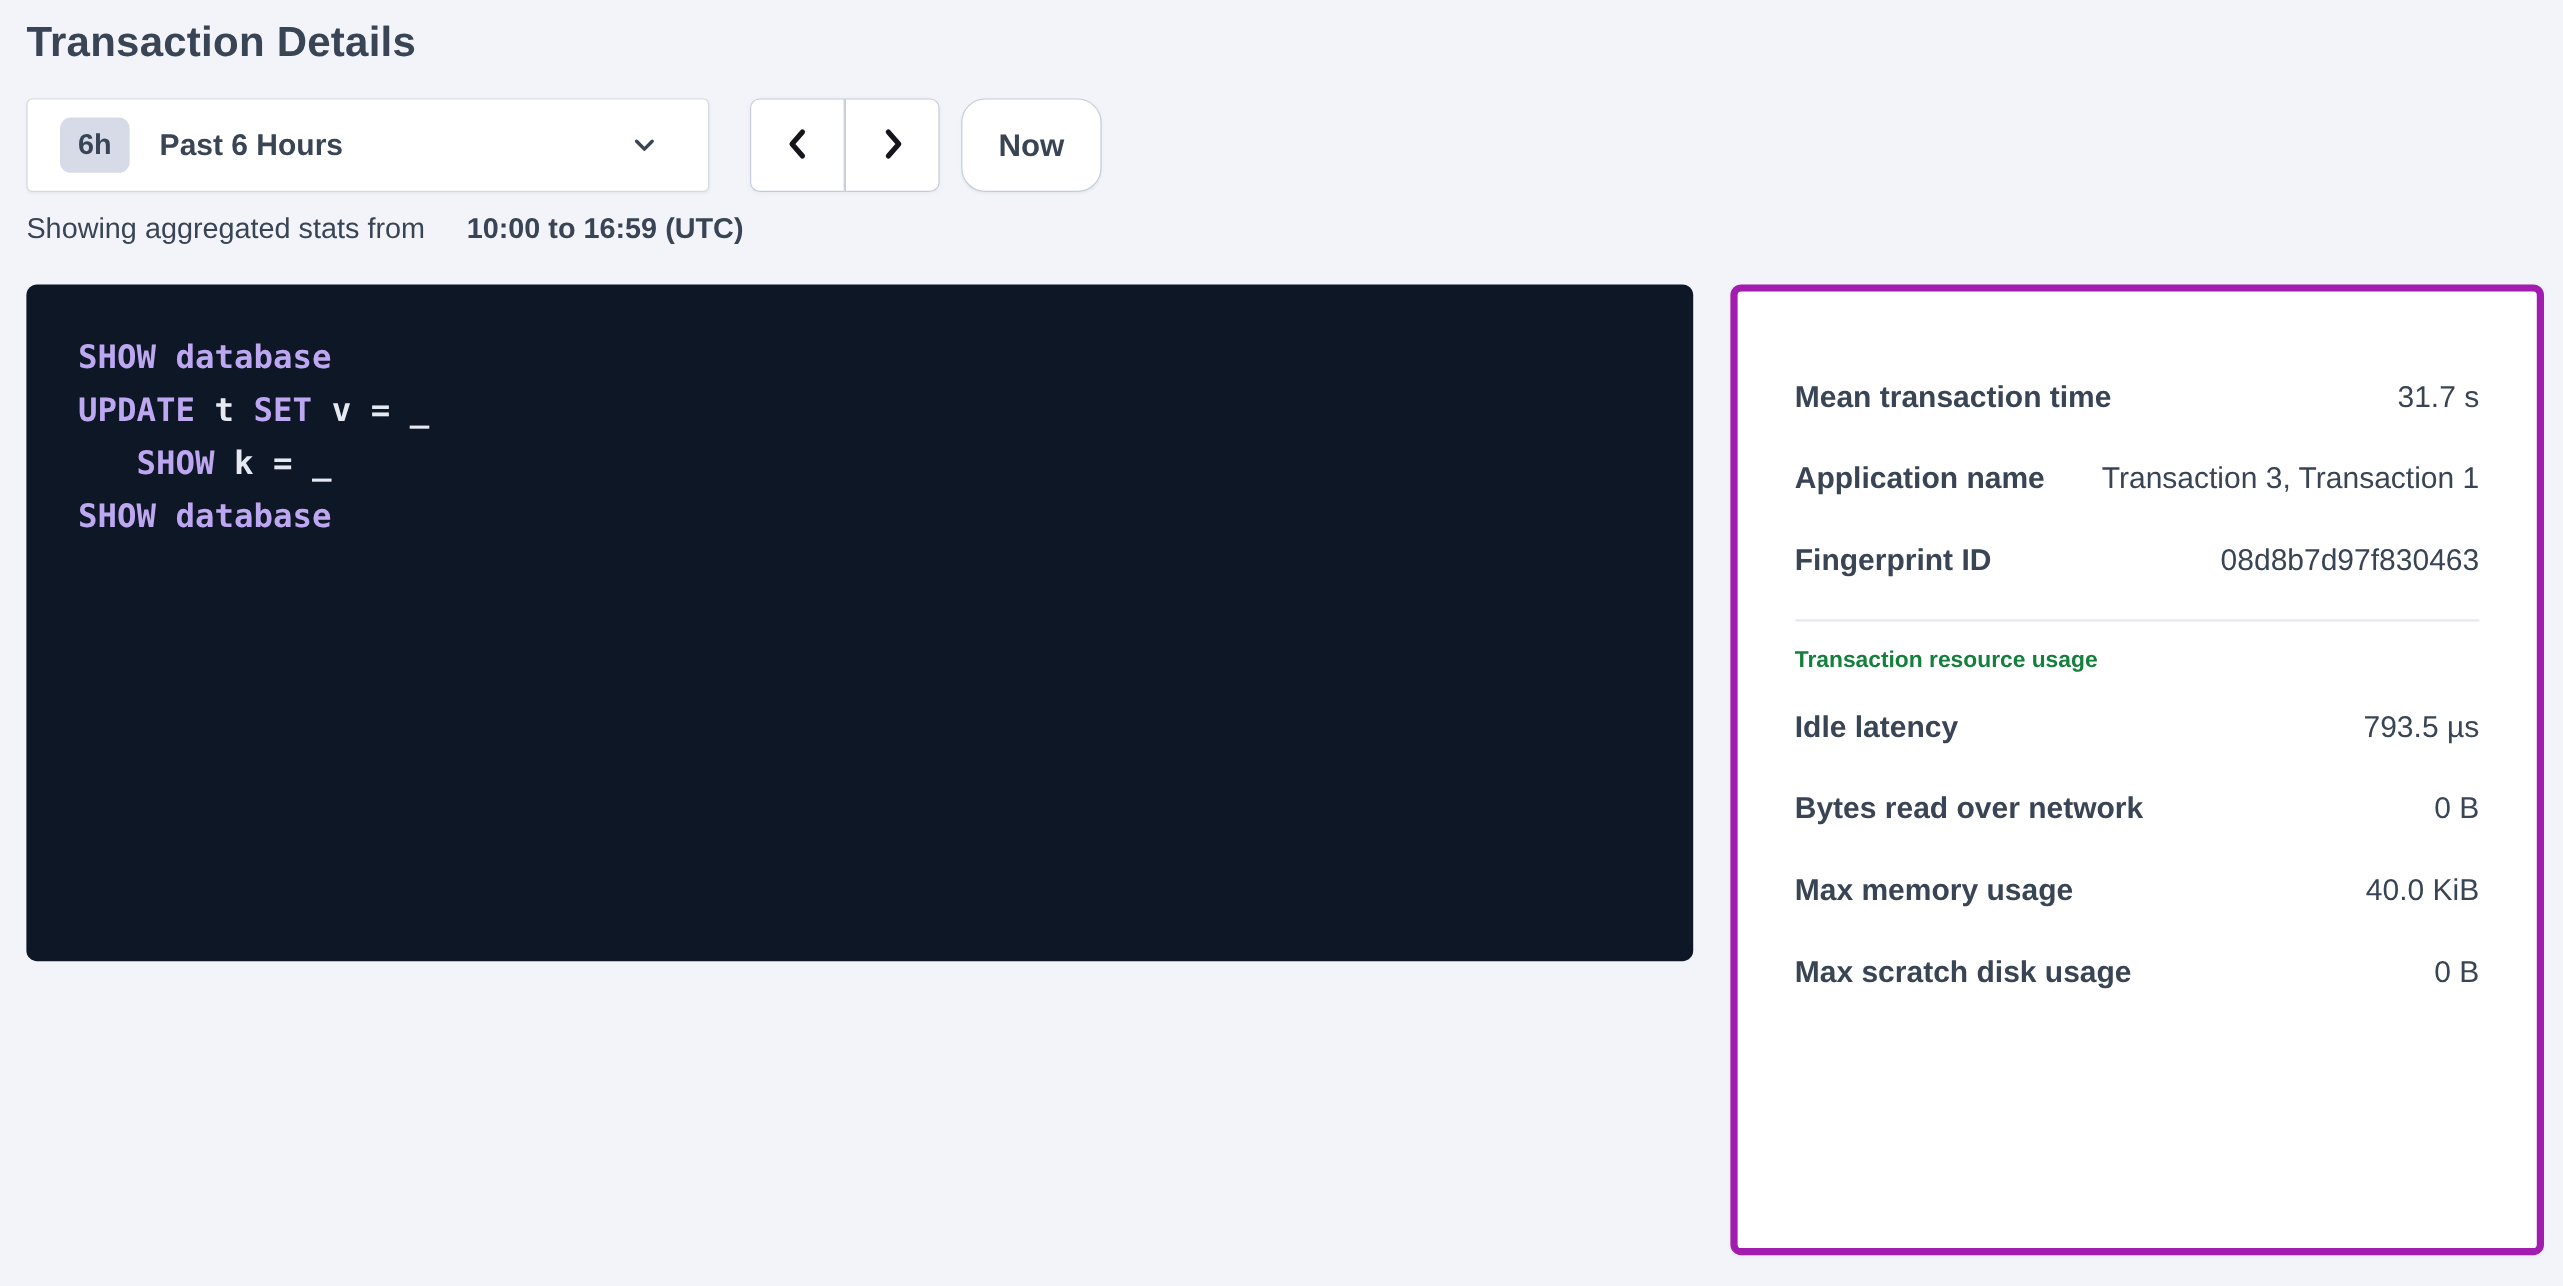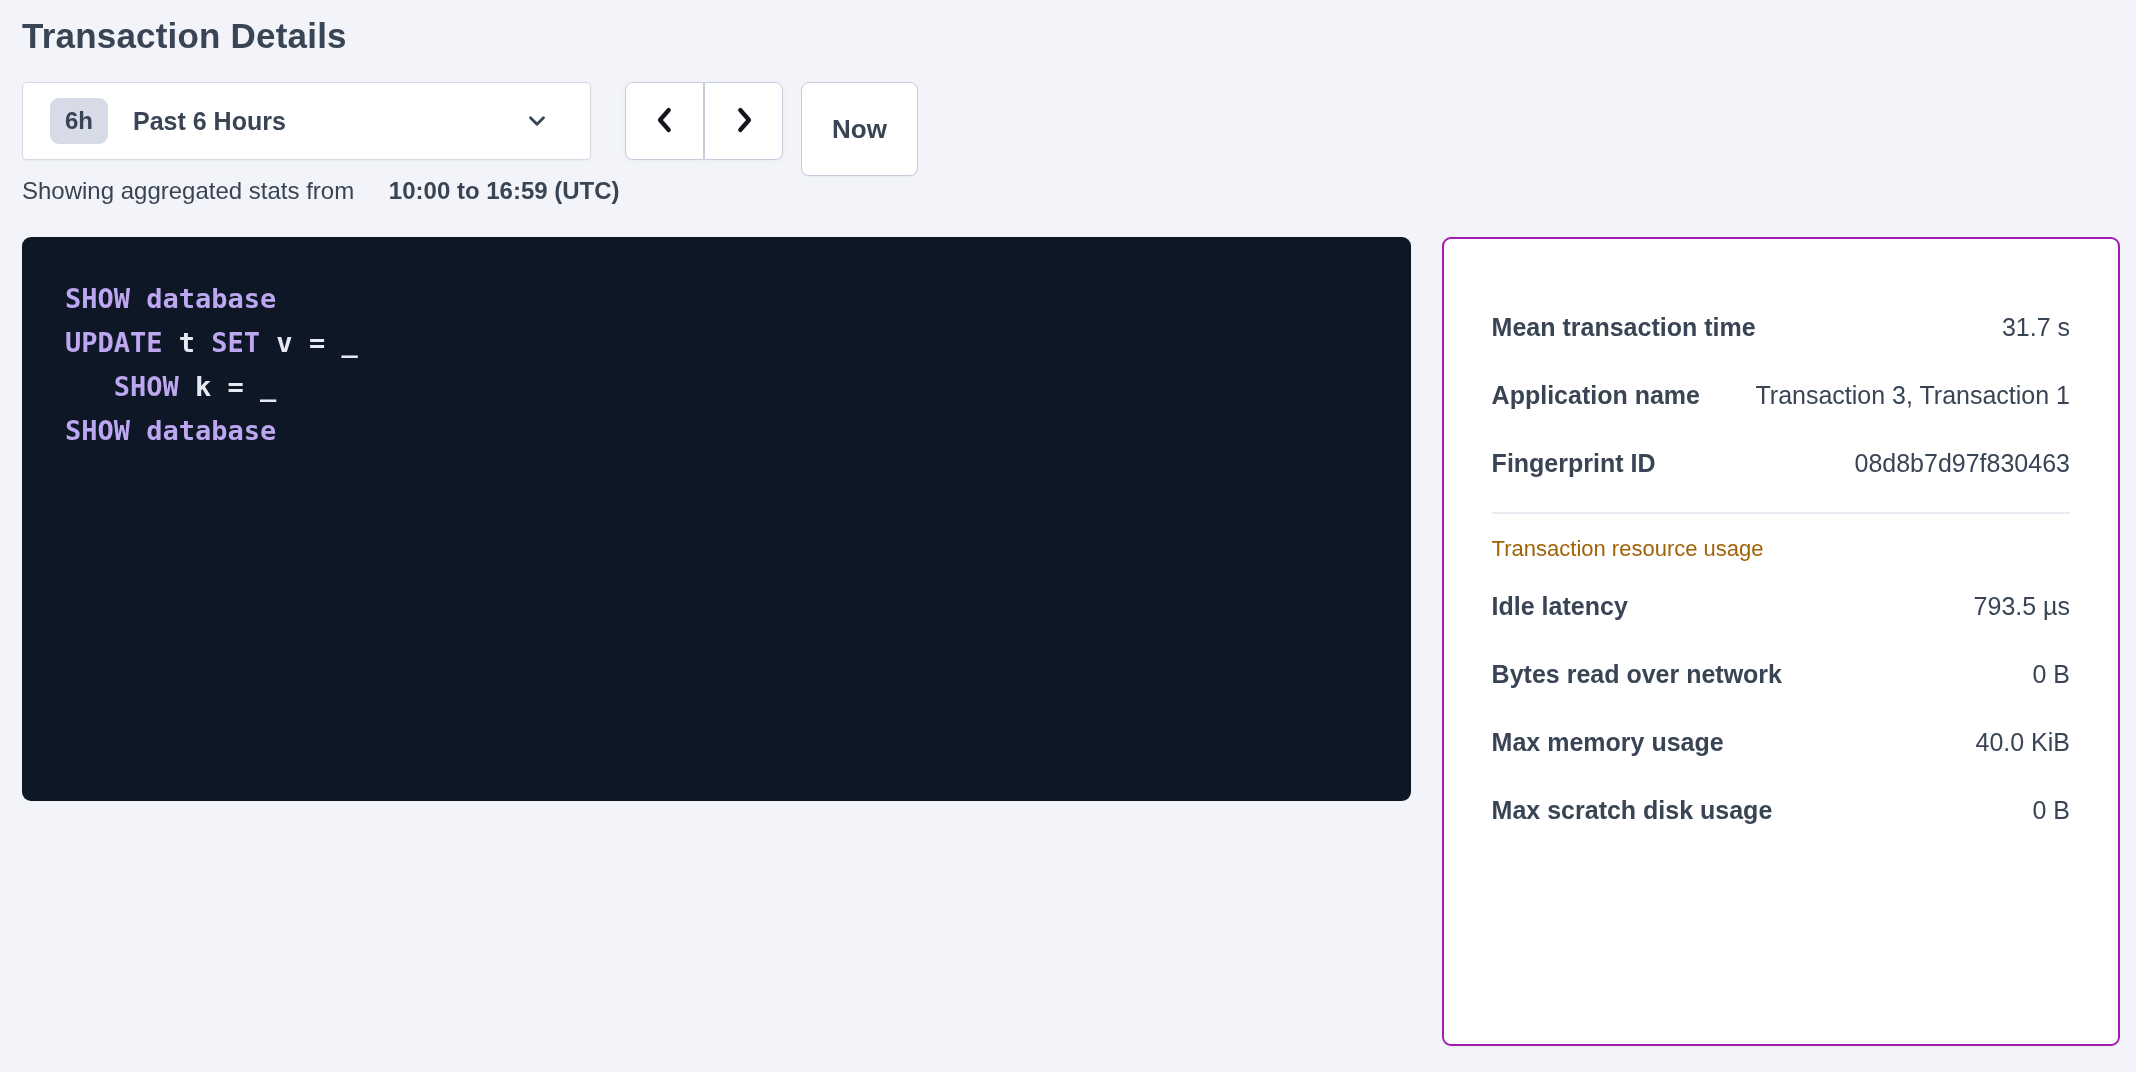--- a/index.html
+++ b/index.html
@@ -70,24 +70,24 @@
     justify-content: center;
     cursor: pointer;
     padding: 0;
   }
   .nav-btn.prev { border-radius: 8px 0 0 8px; border-right-width: 0.5px; }
   .nav-btn.next { border-radius: 0 8px 8px 0; border-left-width: 0.5px; }
 
   .now-btn {
     margin-left: 18px;
     width: 117px;
-    height: 94px;
+    height: 78px;
     background: #ffffff;
     border: 1px solid #c7ccdb;
-    border-radius: 8px;
+    border-radius: 20px;
     font-family: "Liberation Sans", sans-serif;
     font-size: 26px;
     font-weight: 600;
     color: #394455;
     cursor: pointer;
     box-shadow: 0 1px 2px rgba(57,68,85,0.06);
   }
 
   .caption {
     margin-top: 17px;
@@ -118,21 +118,21 @@
     font-weight: 600;
   }
   .tok-keyword { color: #bda7f1; }
   .tok-plain   { color: #e7e9f2; }
 
   .details-card {
     margin-left: 31px;
     width: 679px;
     height: 809px;
     background: #ffffff;
-    border: 2px solid #a21caf;
+    border: 6px solid #a21caf;
     border-radius: 9px;
     padding: 54px 48px 0 48px;
     box-shadow: 0 1px 3px rgba(57,68,85,0.05);
   }
   .stat-row {
     height: 68px;
     display: flex;
     align-items: center;
     justify-content: space-between;
   }
@@ -147,23 +147,23 @@
     color: #394455;
     text-align: right;
     white-space: nowrap;
   }
   .card-divider {
     border: none;
     border-top: 2px solid #e7eaf1;
     margin: 15px 0 14px 0;
   }
   .resource-heading {
-    font-size: 22px;
-    font-weight: 400;
-    color: #a16207;
+    font-size: 19px;
+    font-weight: 700;
+    color: #15803d;
     margin: 22px 0 10px 0;
   }
 </style>
 </head>
 <body>
 
 <div class="page">
 
   <h1 class="page-title">Transaction Details</h1>
 

